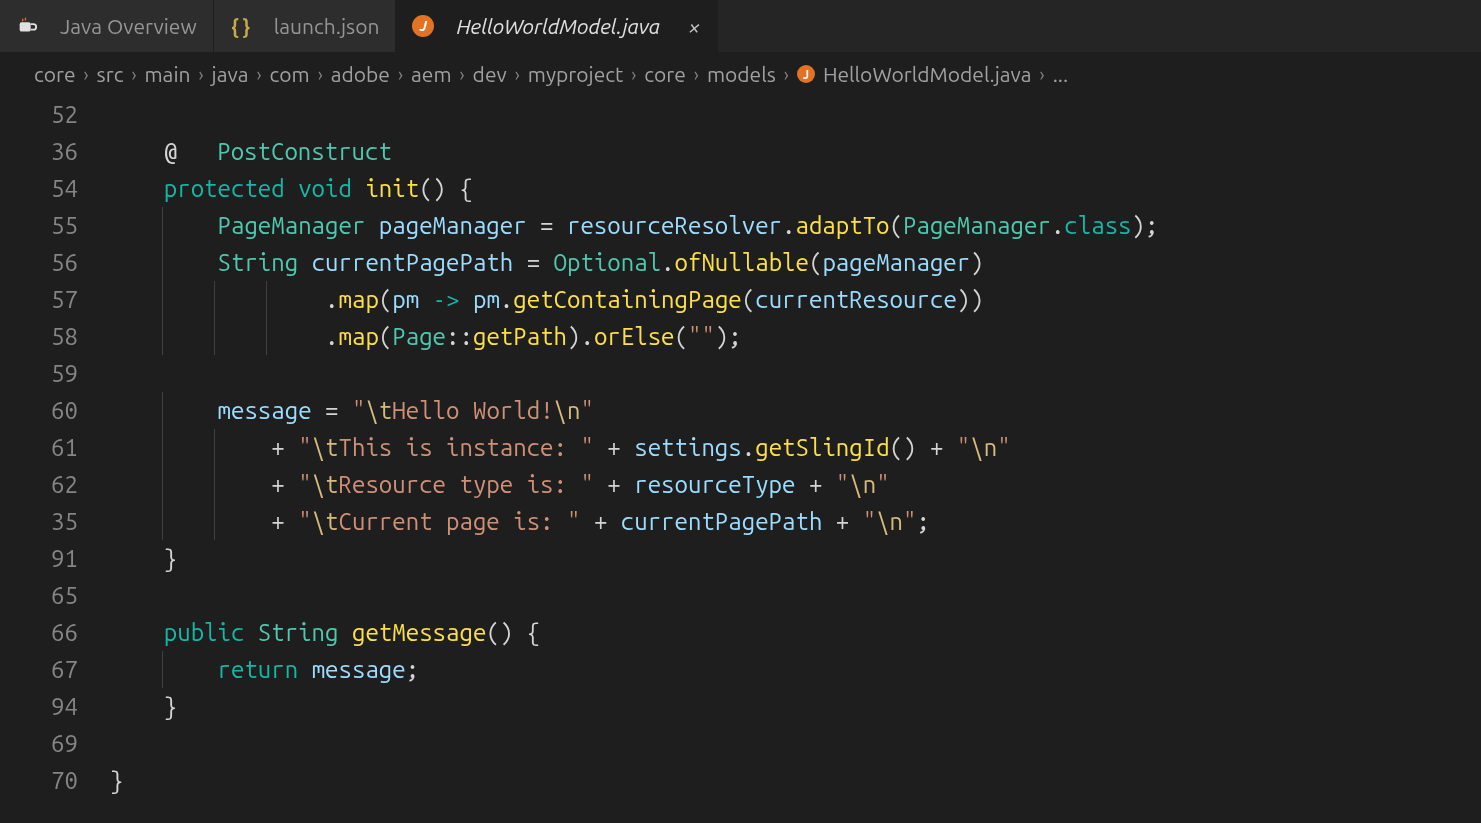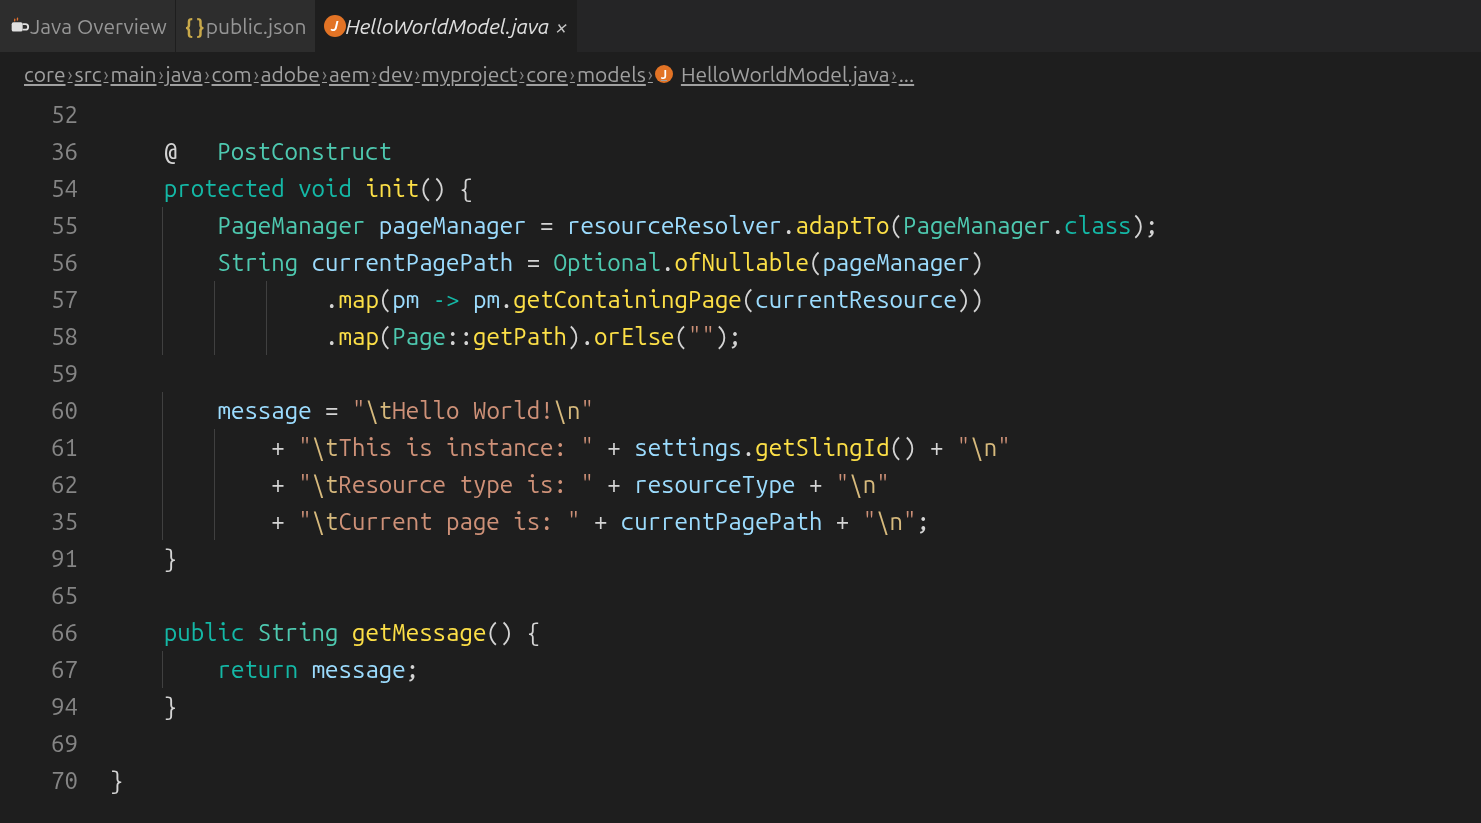--- a/index.html
+++ b/index.html
@@ -13,22 +13,22 @@
     }
     .tabs {
       display: flex;
       background: #252526;
       height: 52px;
       align-items: stretch;
     }
     .tab {
       display: flex;
       align-items: center;
-      padding: 0 8px;
-      gap: 0;
+      padding: 0 16px;
+      gap: 22px;
       background: #2d2d2d;
       color: #969696;
       font-size: 21px;
       cursor: pointer;
       border-right: 1px solid #1e1e1e;
     }
     .tab.active {
       background: #1e1e1e;
       color: #e0e0e0;
       font-style: italic;
@@ -45,27 +45,26 @@
     }
     .json-braces { color: #c9a94a; font-weight: bold; font-size: 20px; }
     .cup-icon {
       width: 22px; height: 22px;
       position: relative;
     }
     .cup-icon svg { width: 22px; height: 22px; }
     .breadcrumbs {
       display: flex;
       align-items: center;
-      padding: 10px 24px;
+      padding: 10px 34px;
       font-size: 21px;
       color: #a0a0a0;
-      gap: 2px;
+      gap: 8px;
       flex-wrap: nowrap;
       white-space: nowrap;
-      text-decoration: underline;
     }
     .breadcrumb-sep {
       color: #808080;
       font-size: 18px;
     }
     .breadcrumbs .file-item {
       display: flex; align-items: center; gap: 8px;
     }
     .editor {
       display: flex;
@@ -119,21 +118,21 @@
       <svg viewBox="0 0 24 24" fill="none">
           <rect x="4" y="8" width="12" height="10" rx="2" fill="#e0e0e0"></rect>
           <path d="M16 10 h3 a2 2 0 0 1 0 6 h-3" stroke="#e0e0e0" stroke-width="2" fill="none"></path>
           <path d="M7 4 q1 1 0 3 M10 3 q1 1 0 3" stroke="#e07030" stroke-width="1.5" fill="none"></path>
         </svg>
     </span>
     <span>Java Overview</span>
   </div>
   <div class="tab">
     <span class="icon json-braces">{ }</span>
-    <span>public.json</span>
+    <span>launch.json</span>
   </div>
   <div class="tab active">
     <span class="icon java-icon-j">J</span>
     <span>HelloWorldModel.java</span>
     <span class="close">×</span>
   </div>
 </div>
 
 <div class="breadcrumbs">
   <span>core</span>

